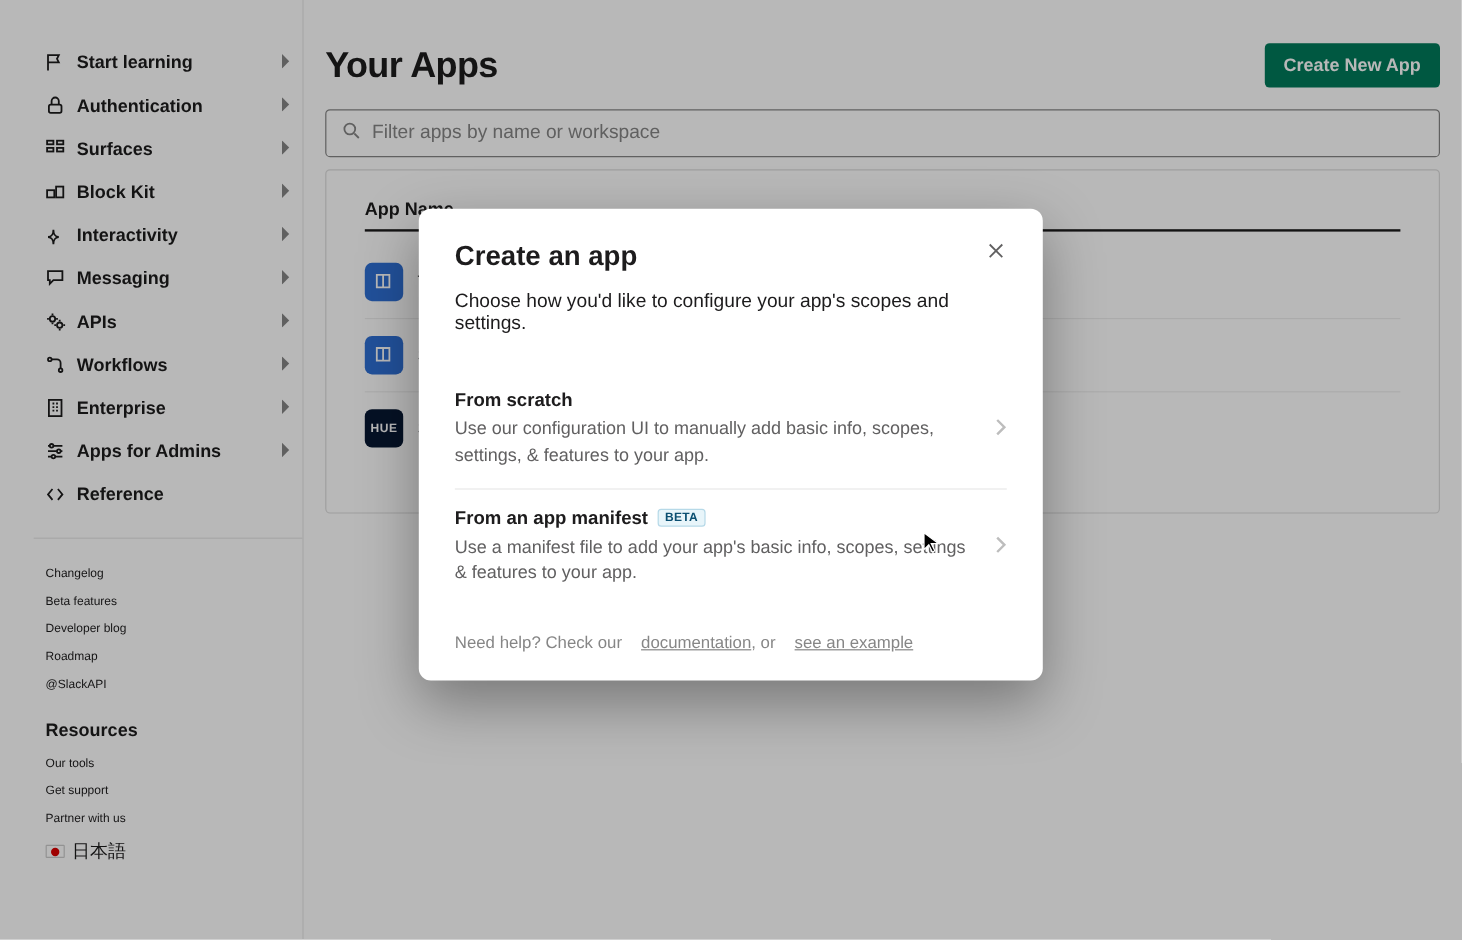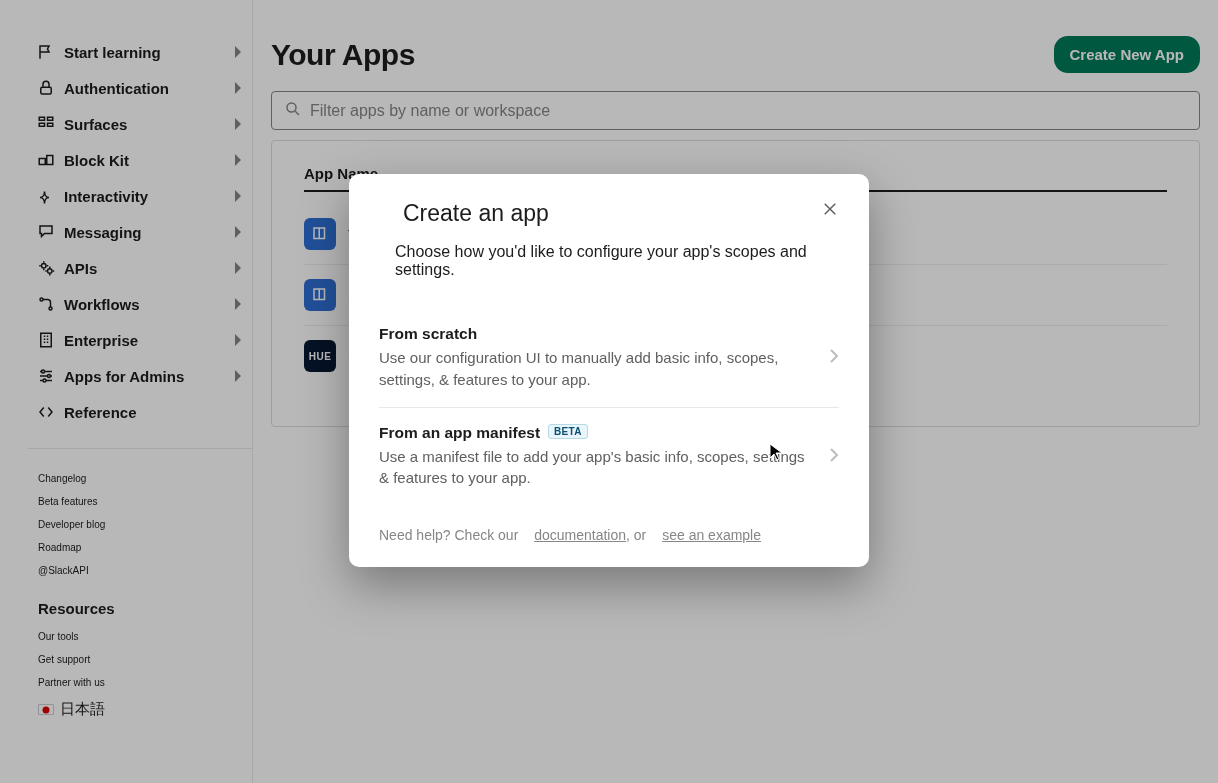--- a/index.html
+++ b/index.html
@@ -109,21 +109,21 @@
   }
   .page-title {
     font-size: 30px;
     font-weight: 800;
     letter-spacing: -0.5px;
   }
   .create-btn {
     background: #007a5a;
     color: #fff;
     border: none;
-    border-radius: 14px;
+    border-radius: 4px;
     padding: 10px 16px;
     font-weight: 700;
     font-size: 15px;
     cursor: pointer;
   }
   .search-wrap {
     display: flex;
     align-items: center;
     border: 1px solid #868686;
     border-radius: 4px;
@@ -189,39 +189,37 @@
     width: 520px;
     background: #fff;
     border-radius: 10px;
     margin-top: 174px;
     padding: 26px 30px 24px 30px;
     position: relative;
     box-shadow: 0 18px 48px rgba(0,0,0,0.35);
   }
   .modal-title {
     font-size: 23px;
-    font-weight: 400;
+    font-weight: 700;
     margin-bottom: 16px;
-    margin-left: 24px;
   }
   .modal-close {
     position: absolute;
     top: 22px;
     right: 26px;
     background: none;
     border: none;
     cursor: pointer;
     color: #616061;
     padding: 4px;
   }
   .modal-desc {
     font-size: 16px;
     color: #1d1c1d;
     margin-bottom: 30px;
-    margin-left: 16px;
   }
   .modal-option {
     display: flex;
     align-items: center;
     justify-content: space-between;
     padding: 16px 0;
     cursor: pointer;
     gap: 20px;
   }
   .modal-option + .modal-option {

